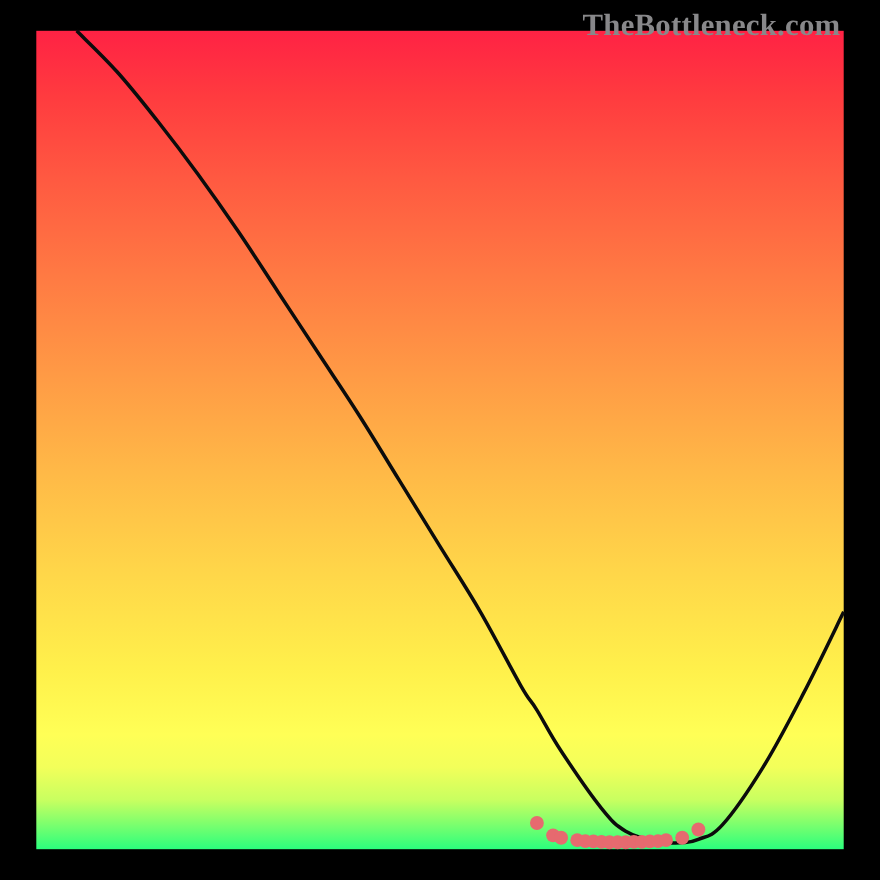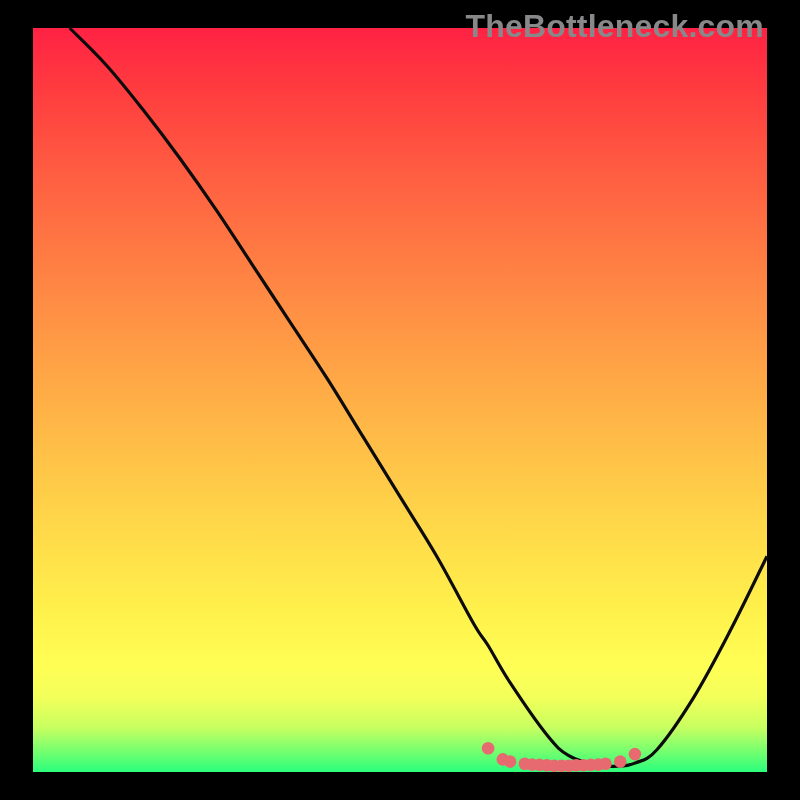--- a/index.html
+++ b/index.html
@@ -28,22 +28,22 @@
       #ffff56 86%,
       #f2ff5a 90%,
       #c8ff60 94%,
       #7bff6e 97%,
       #2bff7d 100%);
   }
   .watermark {
     position: absolute;
     top: 8px;
     right: 36px;
-    font-family: Liberation Sans, sans-serif;
-    font-size: 32px;
+    font-family: Liberation Serif, serif;
+    font-size: 28px;
     font-weight: bold;
     color: #88888a;
     letter-spacing: 0.2px;
   }
   svg.curve {
     position: absolute;
     left: 0;
     top: 0;
   }
   svg.dotrow {

